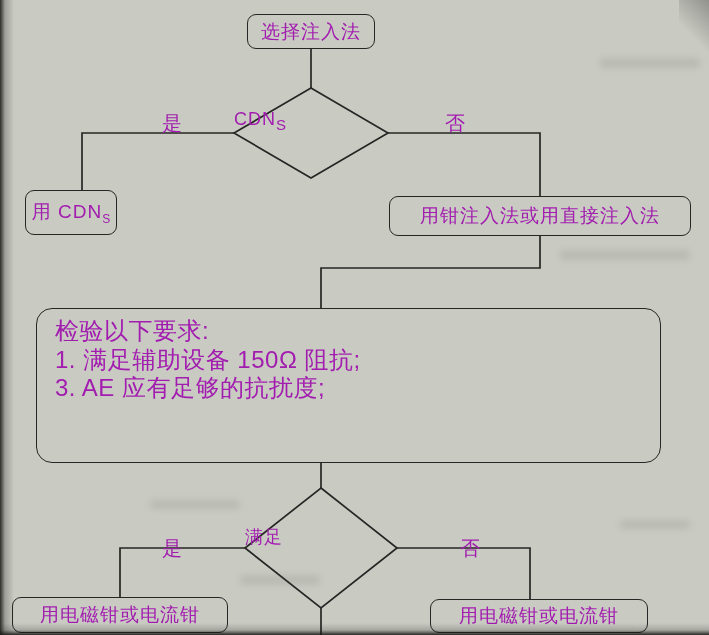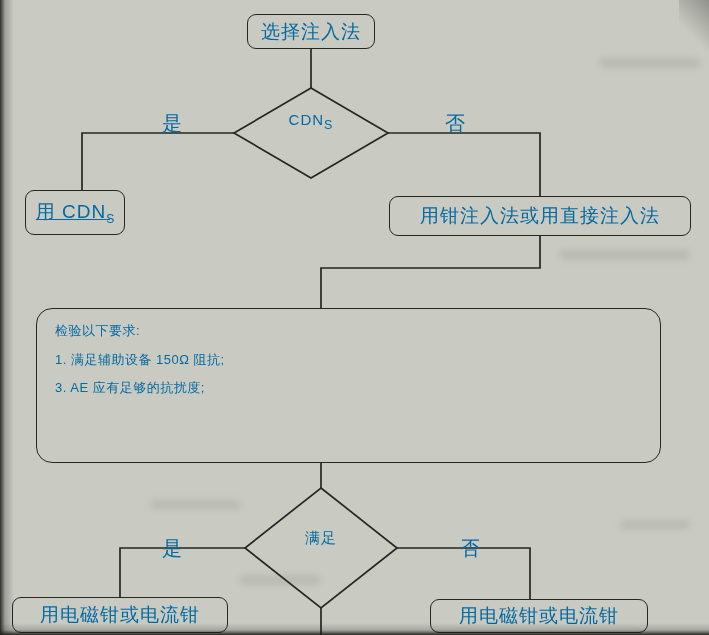--- a/index.html
+++ b/index.html
@@ -7,21 +7,21 @@
     padding: 0;
     background: #9a9a94;
   }
   #canvas {
     position: relative;
     width: 709px;
     height: 635px;
     background: #c9cbc3;
     overflow: hidden;
     font-family: "Liberation Sans", sans-serif;
-    color: #0369a1;
+    color: #a21caf;
   }
   
   #lines {
     position: absolute;
     left: 0; top: 0;
     width: 709px; height: 635px;
   }
   #lines polyline, #lines polygon, #lines line {
     fill: none;
     stroke: #26262 4;
@@ -43,44 +43,44 @@
     font-size: 19px;
     letter-spacing: 1px;
     white-space: nowrap;
     box-sizing: border-box;
   }
   .node sub {
     font-size: 12px;
     letter-spacing: 0;
   }
   #start-node   { left: 247px; top: 14px;  width: 128px; height: 35px; }
-  #use-cdn-node { left: 25px;  top: 190px; width: 100px; height: 45px; text-decoration: underline; }
+  #use-cdn-node { left: 25px;  top: 190px; width: 92px; height: 45px; }
   #clamp-direct-node { left: 389px; top: 196px; width: 302px; height: 40px; }
   #check-node {
     left: 36px; top: 308px; width: 625px; height: 155px;
     border-radius: 16px;
     align-items: flex-start;
     justify-content: flex-start;
     padding: 8px 10px 0 18px;
     flex-direction: column;
     white-space: normal;
   }
   #check-node .check-line {
     line-height: 28.5px;
-    font-size: 13px;
+    font-size: 24px;
     letter-spacing: 0.5px;
   }
   #result-yes-node { left: 12px;  top: 597px; width: 216px; height: 36px; }
   #result-no-node  { left: 430px; top: 599px; width: 218px; height: 34px; }
 
   
   .diamond-text {
     position: absolute;
-    text-align: center;
-    font-size: 15px;
+    text-align: left;
+    font-size: 18px;
     line-height: 27px;
     letter-spacing: 1px;
   }
   #decision1-text { left: 234px; top: 106px; width: 154px; }
   #decision2-text { left: 245px; top: 524px; width: 152px; }
 
   
   .branch-label {
     position: absolute;
     font-size: 20px;

